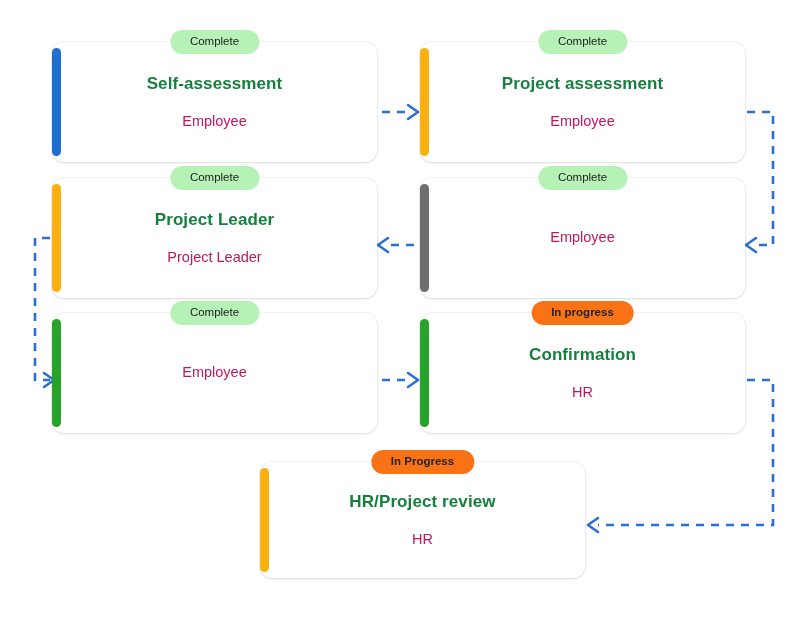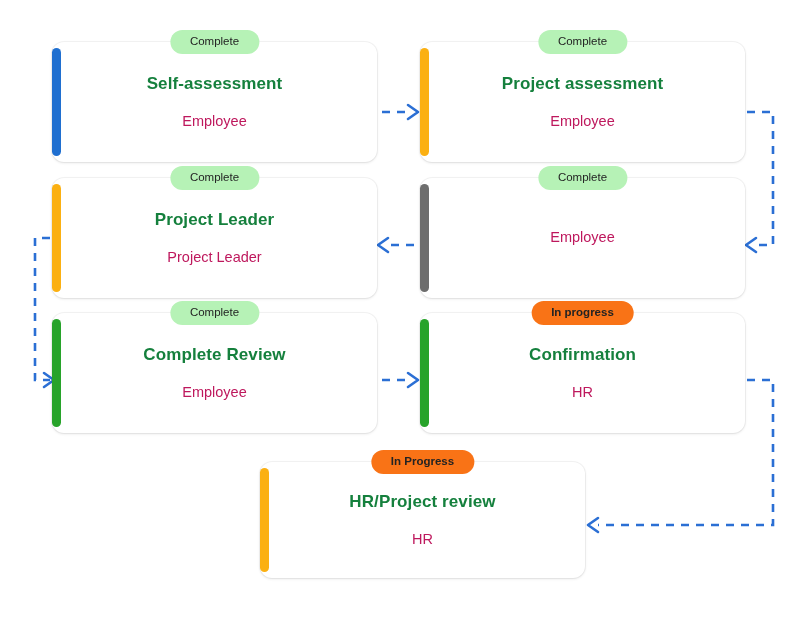--- a/index.html
+++ b/index.html
@@ -152,21 +152,20 @@
 
     <div class="card" style="left:420px; top:178px; width:325px; height:120px;">
       <div class="accent-bar" style="background:#6d6d6d;"></div>
       <div class="badge badge-complete">Complete</div>
       <div class="card-role">Employee</div>
     </div>
 
     <div class="card" style="left:52px; top:313px; width:325px; height:120px;">
       <div class="accent-bar" style="background:#27a32a;"></div>
       <div class="badge badge-complete">Complete</div>
-      <div class="card-title">Complete Review</div>
       <div class="card-role">Employee</div>
     </div>
 
     <div class="card" style="left:420px; top:313px; width:325px; height:120px;">
       <div class="accent-bar" style="background:#27a32a;"></div>
       <div class="badge badge-progress">In progress</div>
       <div class="card-title">Confirmation</div>
       <div class="card-role">HR</div>
     </div>
 

